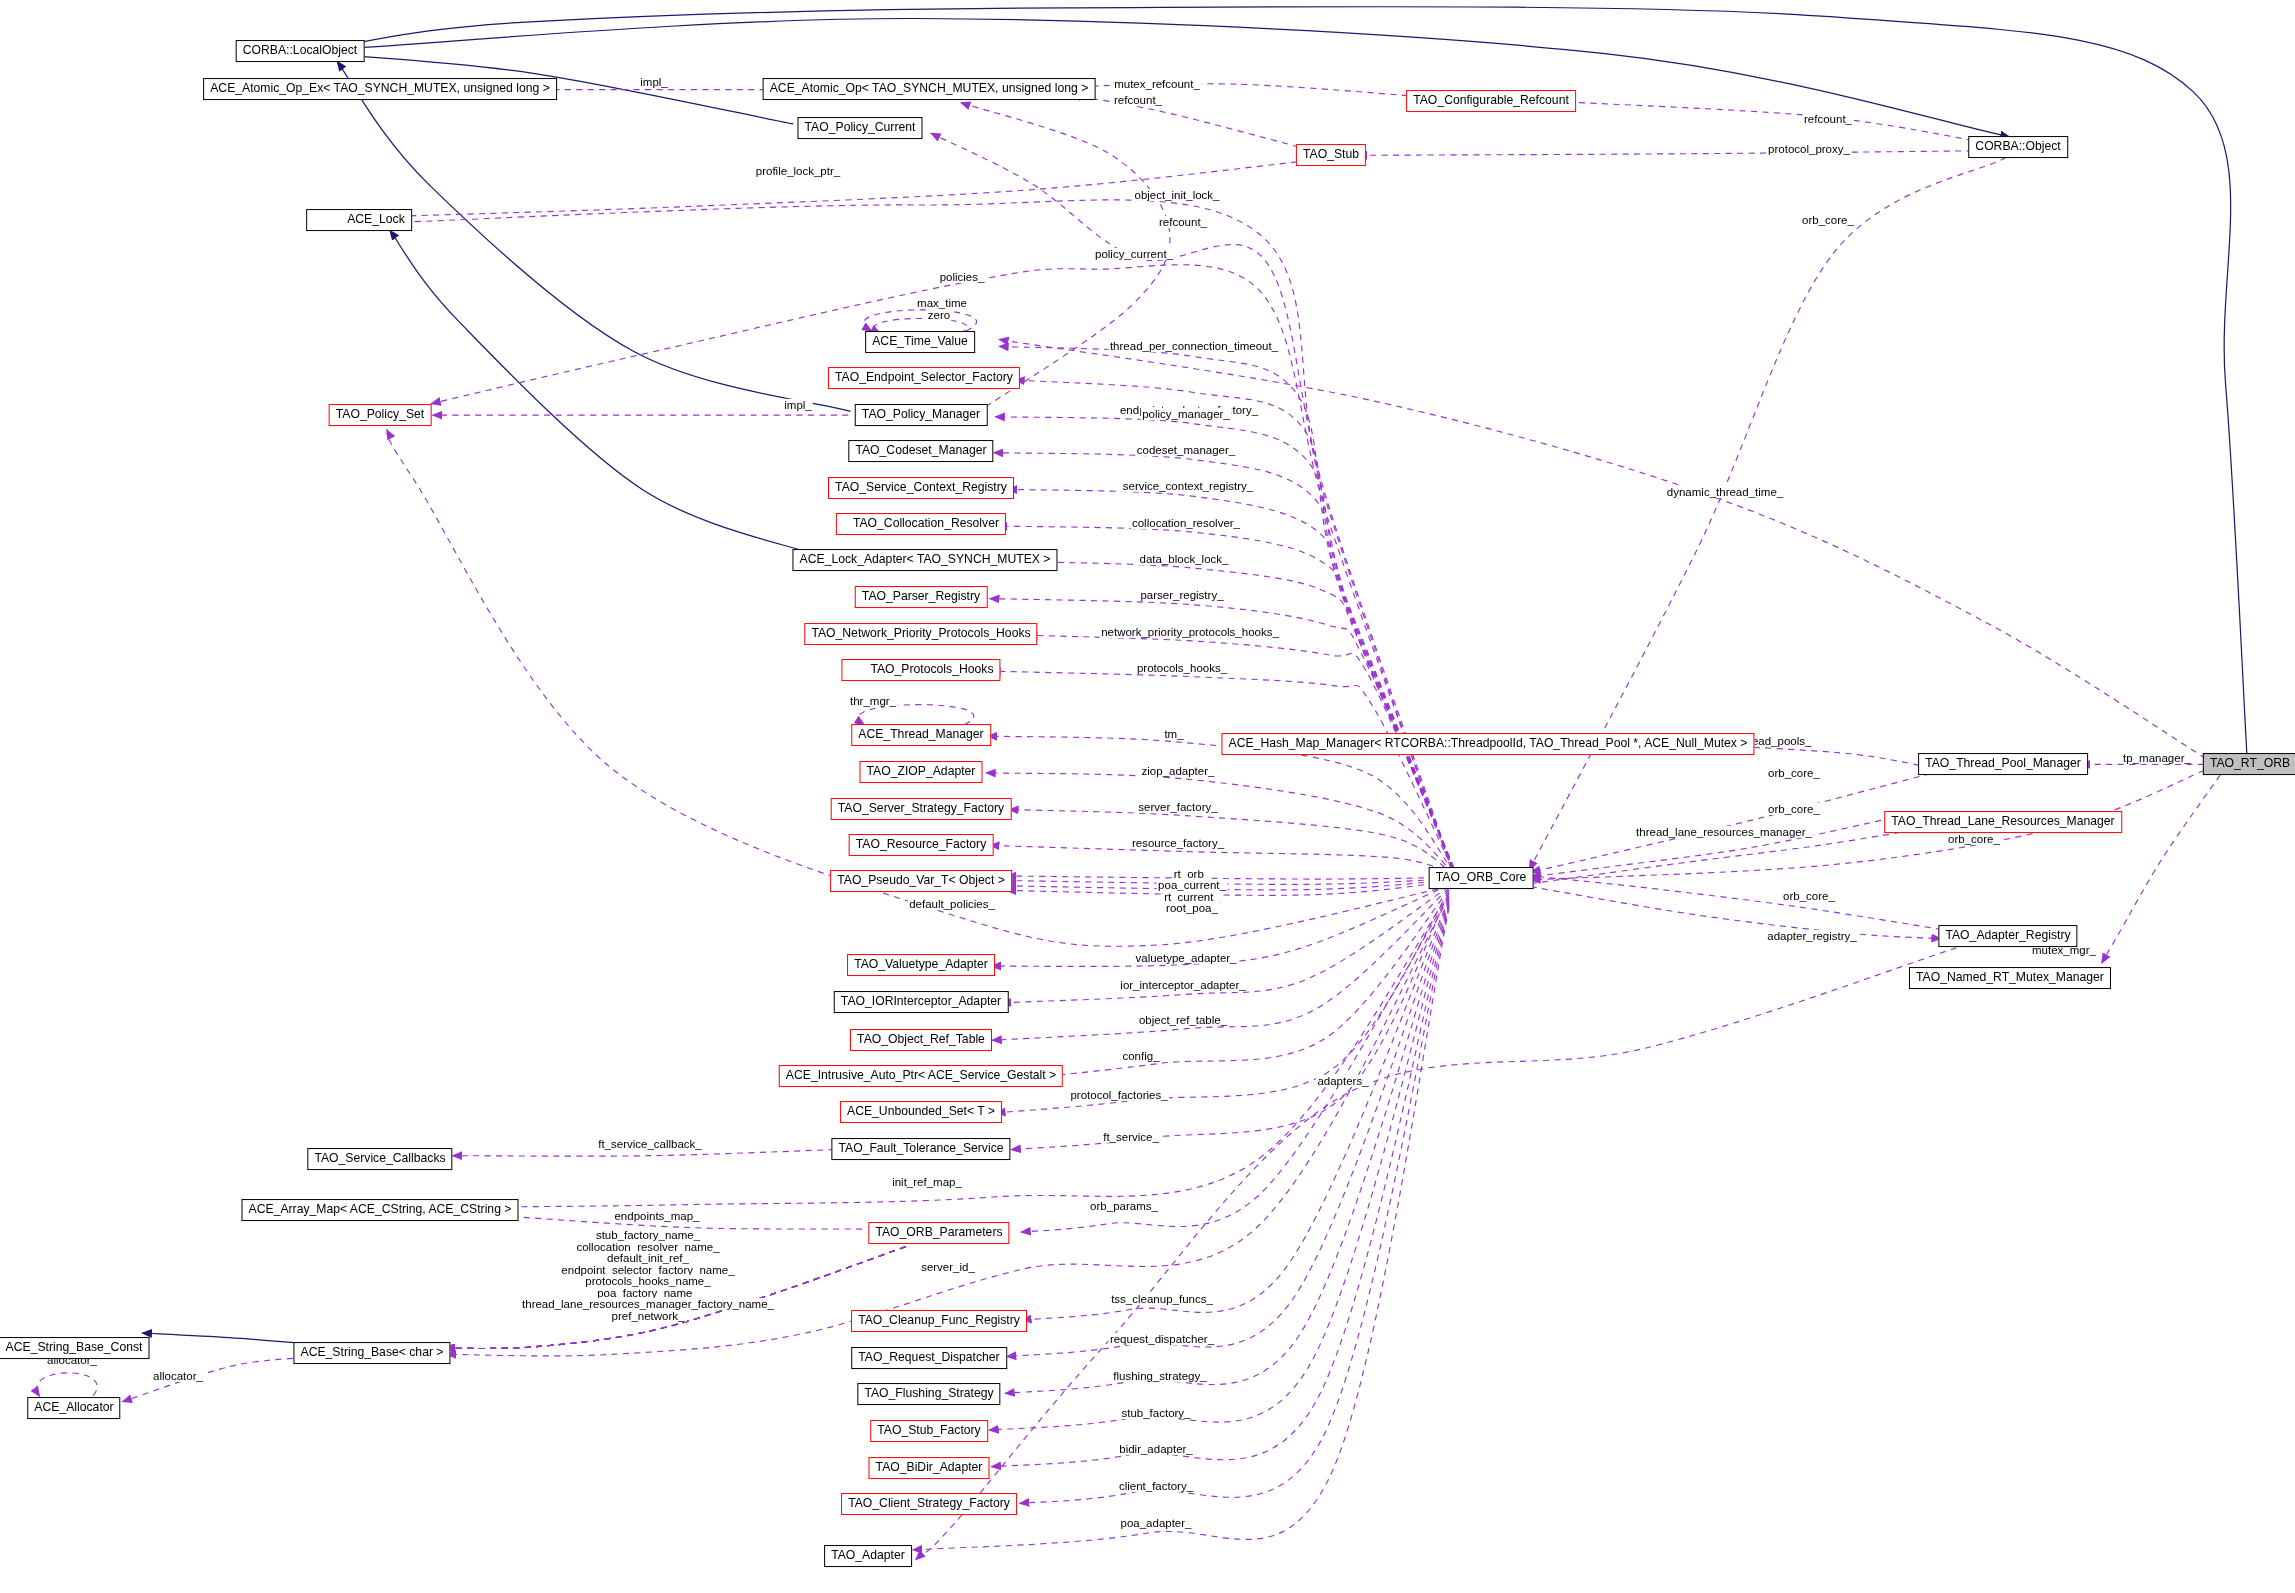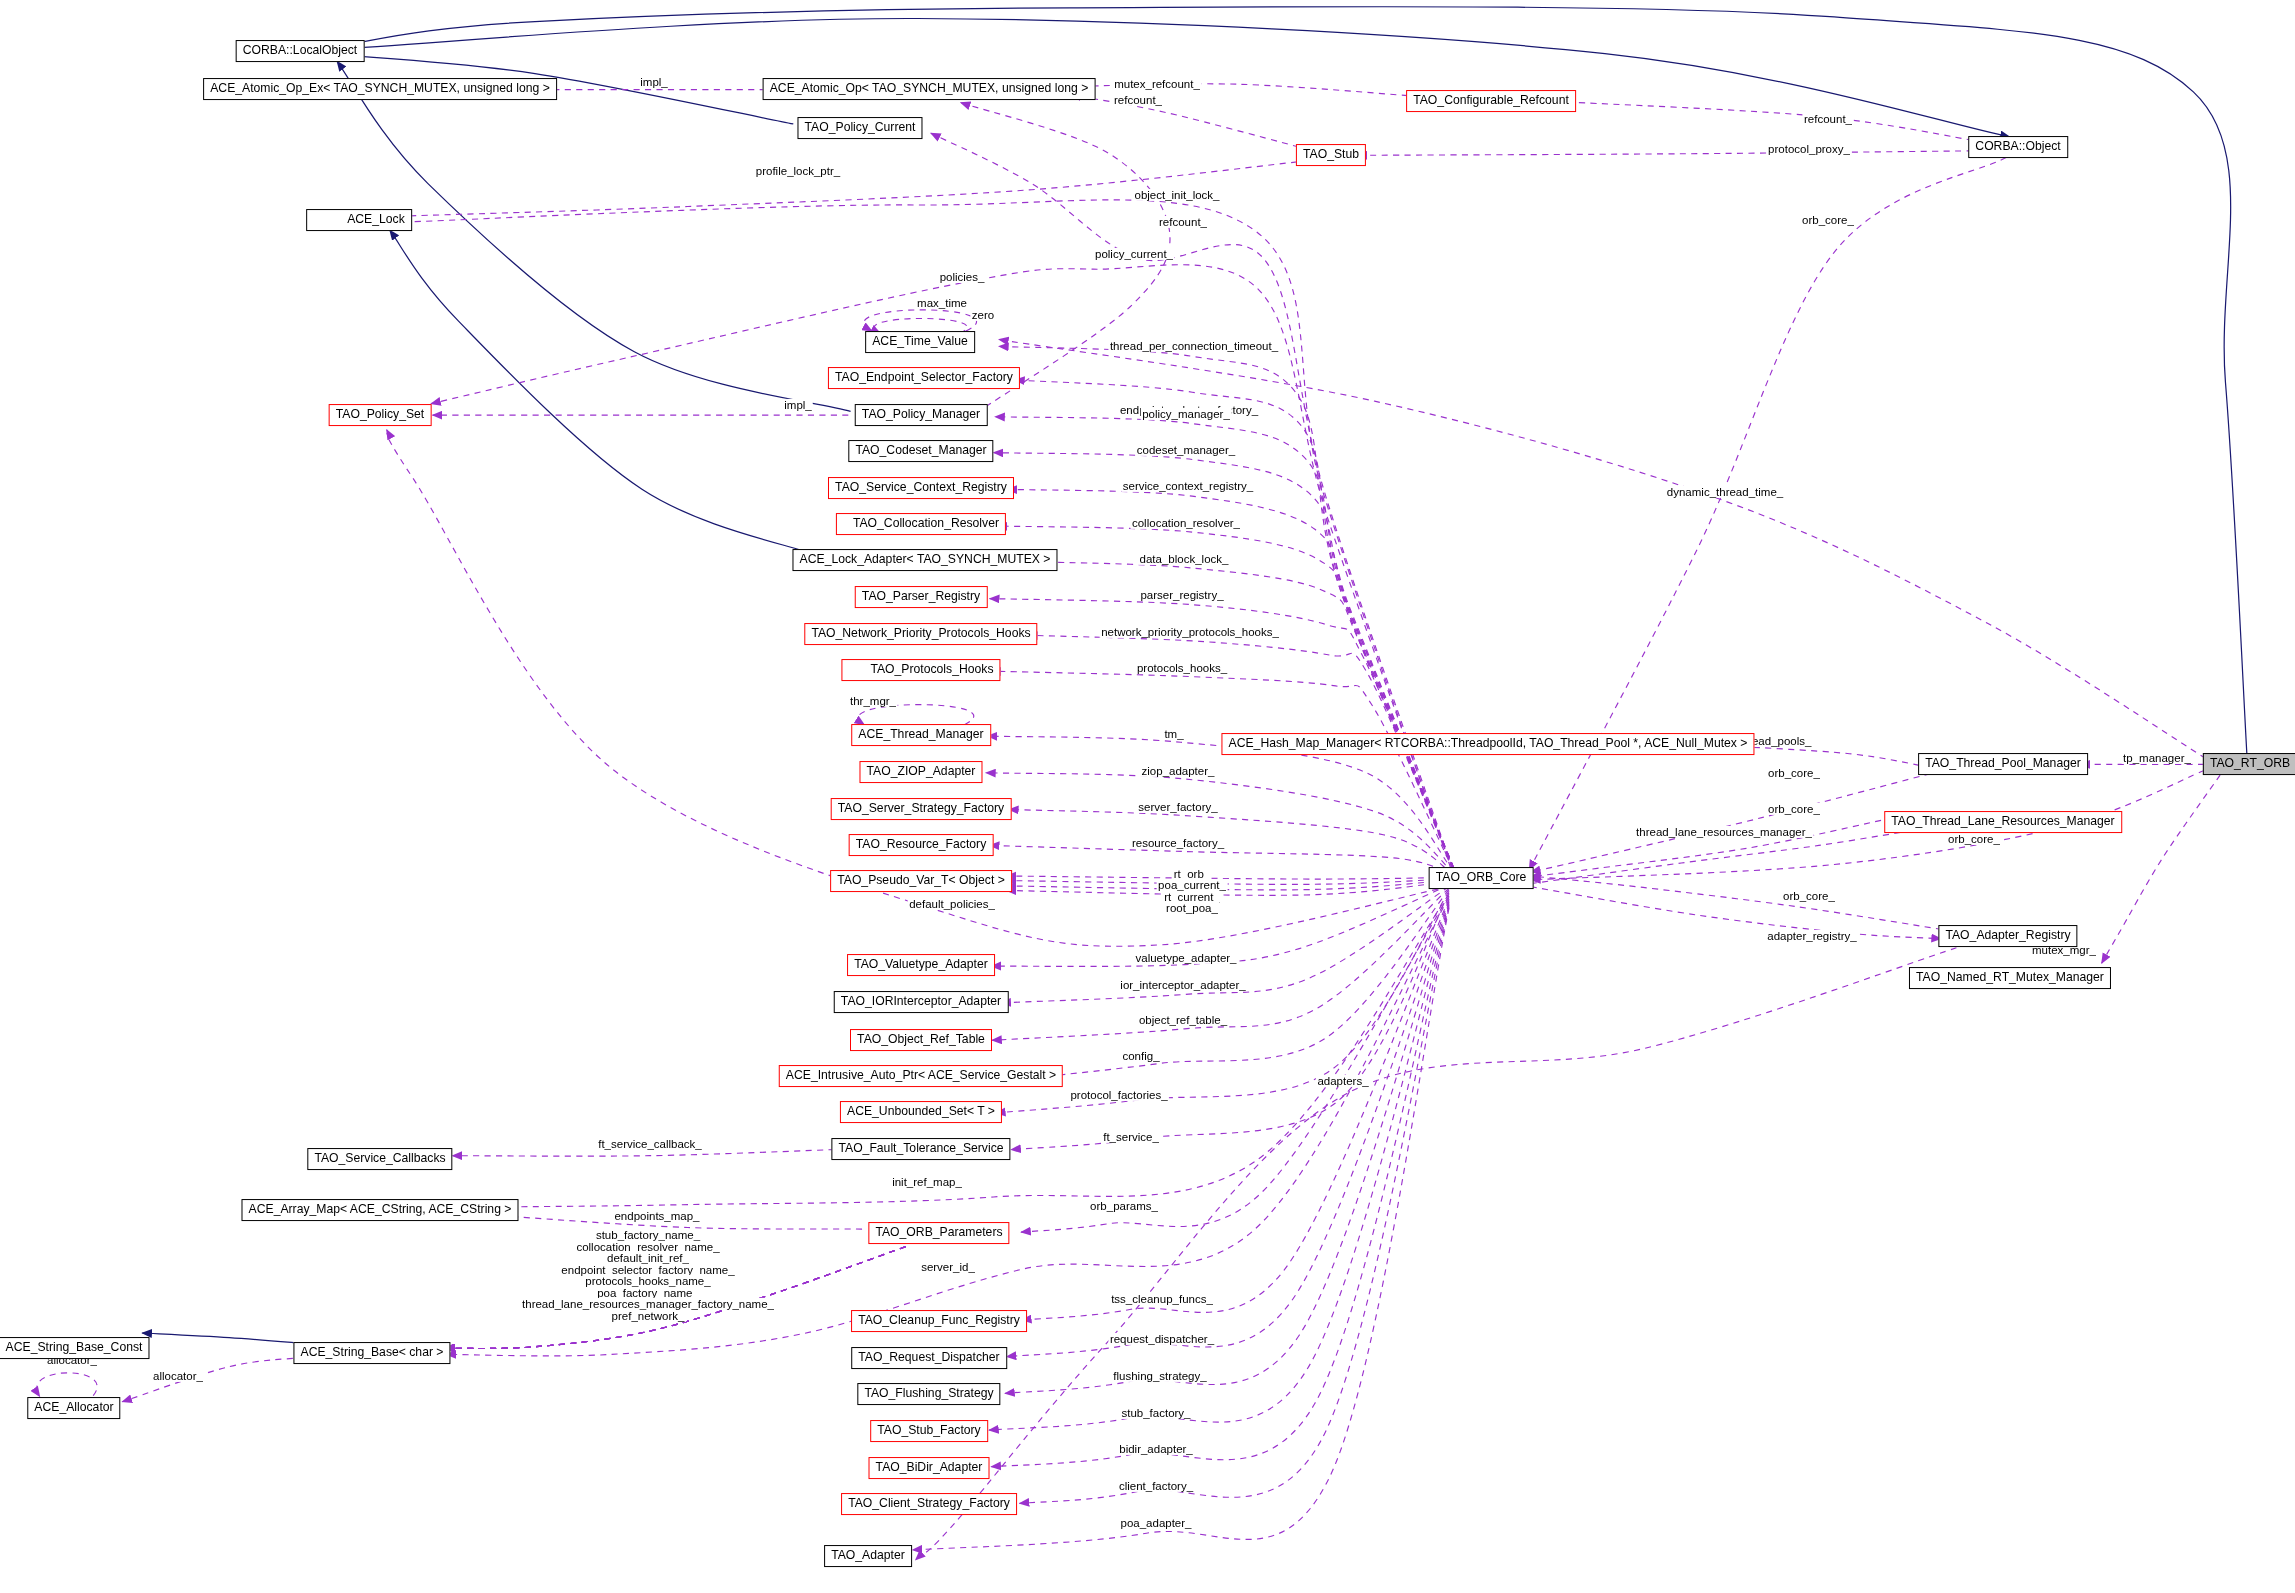--- a/index.html
+++ b/index.html
@@ -114,21 +114,21 @@
     <div class="edge-label" style="left: 1138px; top: 100px;">refcount_</div>
     <div class="edge-label" style="left: 1828px; top: 119px;">refcount_</div>
     <div class="edge-label" style="left: 1809px; top: 149px; text-align: center;">protocol_proxy_</div>
     <div class="edge-label" style="left: 1828px; top: 220px;">orb_core_</div>
     <div class="edge-label" style="left: 798px; top: 171px;">profile_lock_ptr_</div>
     <div class="edge-label" style="left: 1177px; top: 195px;">object_init_lock_</div>
     <div class="edge-label" style="left: 1183px; top: 222px;">refcount_</div>
     <div class="edge-label" style="left: 1134px; top: 254px;">policy_current_</div>
     <div class="edge-label" style="left: 962px; top: 277px;">policies_</div>
     <div class="edge-label" style="left: 942px; top: 303px;">max_time</div>
-    <div class="edge-label" style="left: 939px; top: 315px; margin-left: 44px;">zero</div>
+    <div class="edge-label" style="left: 939px; top: 315px;">zero</div>
     <div class="edge-label" style="left: 1194px; top: 346px;">thread_per_connection_timeout_</div>
     <div class="edge-label" style="left: 1725px; top: 492px;">dynamic_thread_time_</div>
     <div class="edge-label" style="left: 1189px; top: 382px; margin-top: 28px;">endpoint_selector_factory_</div>
     <div class="edge-label" style="left: 1186px; top: 414px;">policy_manager_</div>
     <div class="edge-label" style="left: 1186px; top: 450px;">codeset_manager_</div>
     <div class="edge-label" style="left: 1188px; top: 486px;">service_context_registry_</div>
     <div class="edge-label" style="left: 1186px; top: 523px;">collocation_resolver_</div>
     <div class="edge-label" style="left: 1184px; top: 559px;">data_block_lock_</div>
     <div class="edge-label" style="left: 1182px; top: 595px;">parser_registry_</div>
     <div class="edge-label" style="left: 1190px; top: 632px;">network_priority_protocols_hooks_</div>

